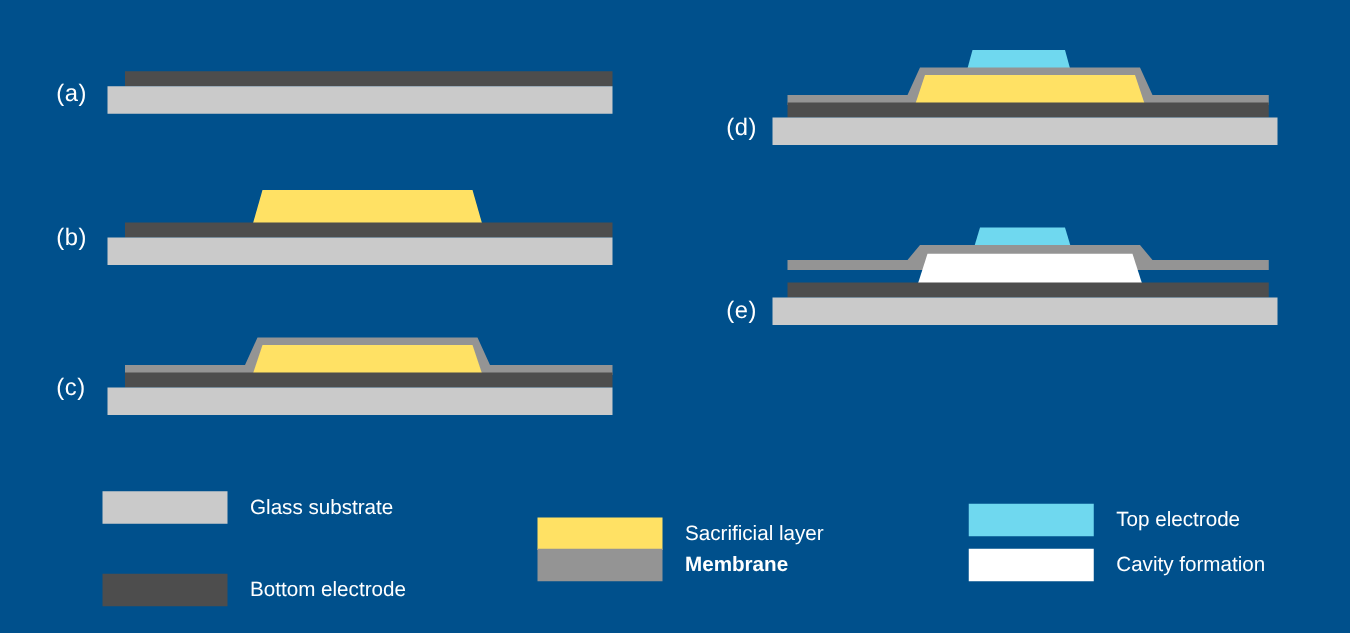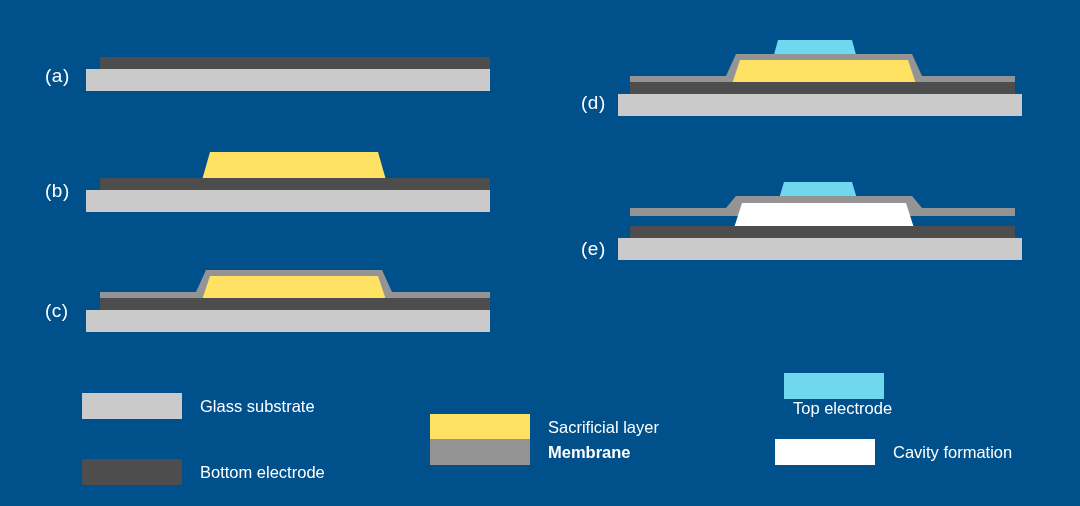--- a/index.html
+++ b/index.html
@@ -110,21 +110,21 @@
 <div class="legend-item" style="left:430px; top:414px;">
   <span class="legend-swatch" style="background:#ffe164;"></span>
   <span class="legend-label">Sacrificial layer</span>
 </div>
 
 <div class="legend-item" style="left:430px; top:439px;font-weight:bold;">
   <span class="legend-swatch" style="background:#949494;"></span>
   <span class="legend-label">Membrane</span>
 </div>
 
-<div class="legend-item" style="left:775px; top:373px;flex-direction:column;">
+<div class="legend-item" style="left:775px; top:403px;">
   <span class="legend-swatch" style="background:#6fd8ef;"></span>
   <span class="legend-label">Top electrode</span>
 </div>
 
 <div class="legend-item" style="left:775px; top:439px;">
   <span class="legend-swatch" style="background:#ffffff;"></span>
   <span class="legend-label">Cavity formation</span>
 </div>
 
 </body></html>

